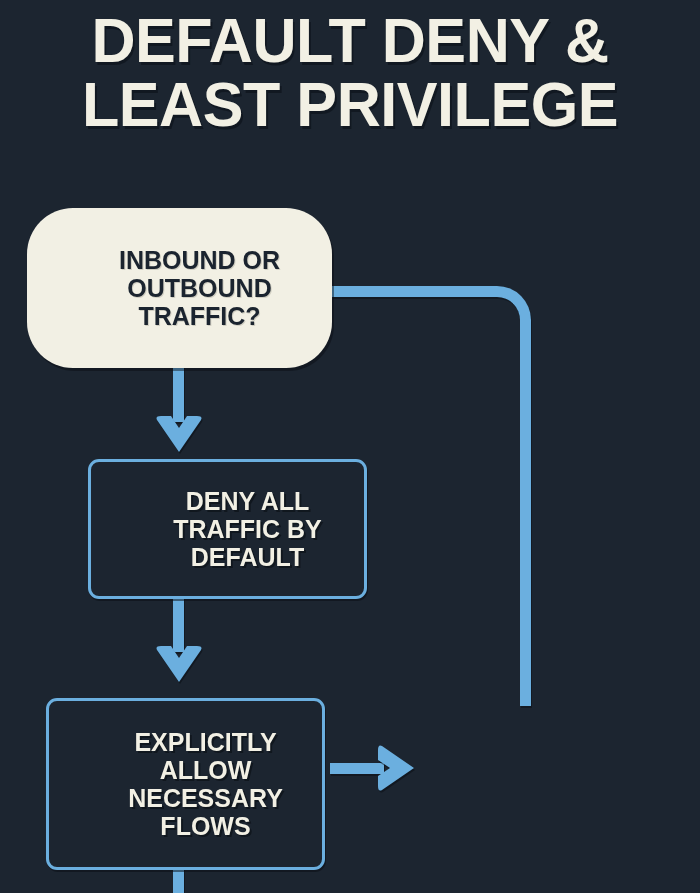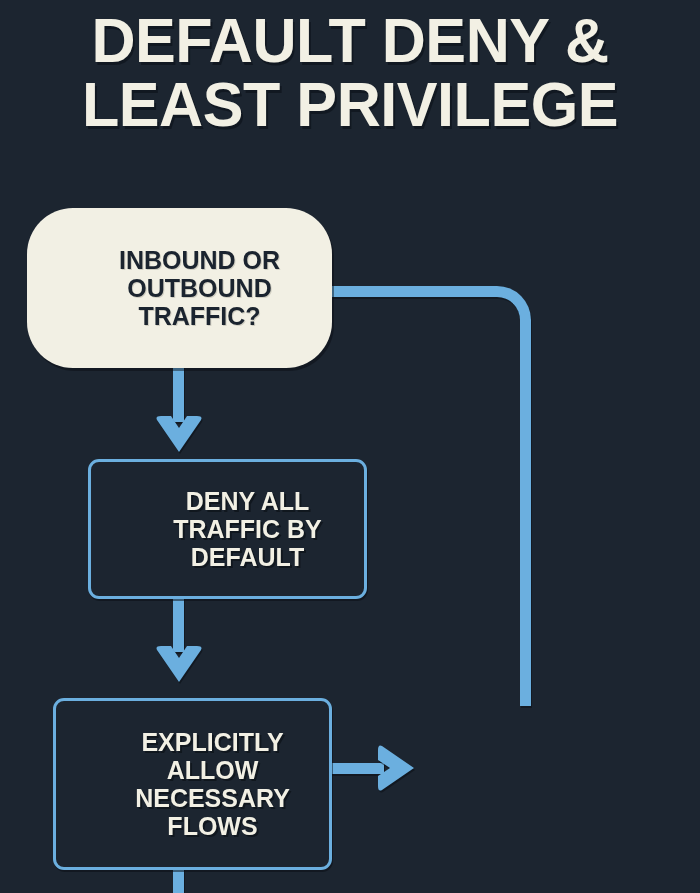--- a/index.html
+++ b/index.html
@@ -57,21 +57,21 @@
   .node-dark {
     background: #1c2530;
     color: #f2f0e4;
     border: 3px solid #6bafdf;
     box-shadow: 1px 2px 0 rgba(8,12,18,0.5);
     text-shadow: 2px 2px 0 rgba(10,15,22,0.65);
   }
 
   #node-decision { left: 27px;  top: 208px; width: 305px; height: 160px; border-radius: 46px; font-size: 25px; }
   #node-deny     { left: 46px;  top: 459px; width: 279px; height: 140px; border-radius: 11px; font-size: 25px; margin-left: 42px; }
-  #node-allow    { left: 53px;  top: 698px; width: 279px; height: 172px; border-radius: 11px; font-size: 25px; }
+  #node-allow    { left: 46px;  top: 698px; width: 279px; height: 172px; border-radius: 11px; font-size: 25px; }
   #node-minimize { left: 425px; top: 700px; width: 243px; height: 146px; border-radius: 73px; font-size: 25px; }
 
   .node-text { display: block; padding: 0 10px; }
 
   
   .conn {
     position: absolute;
     background: #6bafdf;
     z-index: 1;
     box-shadow: 1px 2px 0 rgba(8,12,18,0.45);

